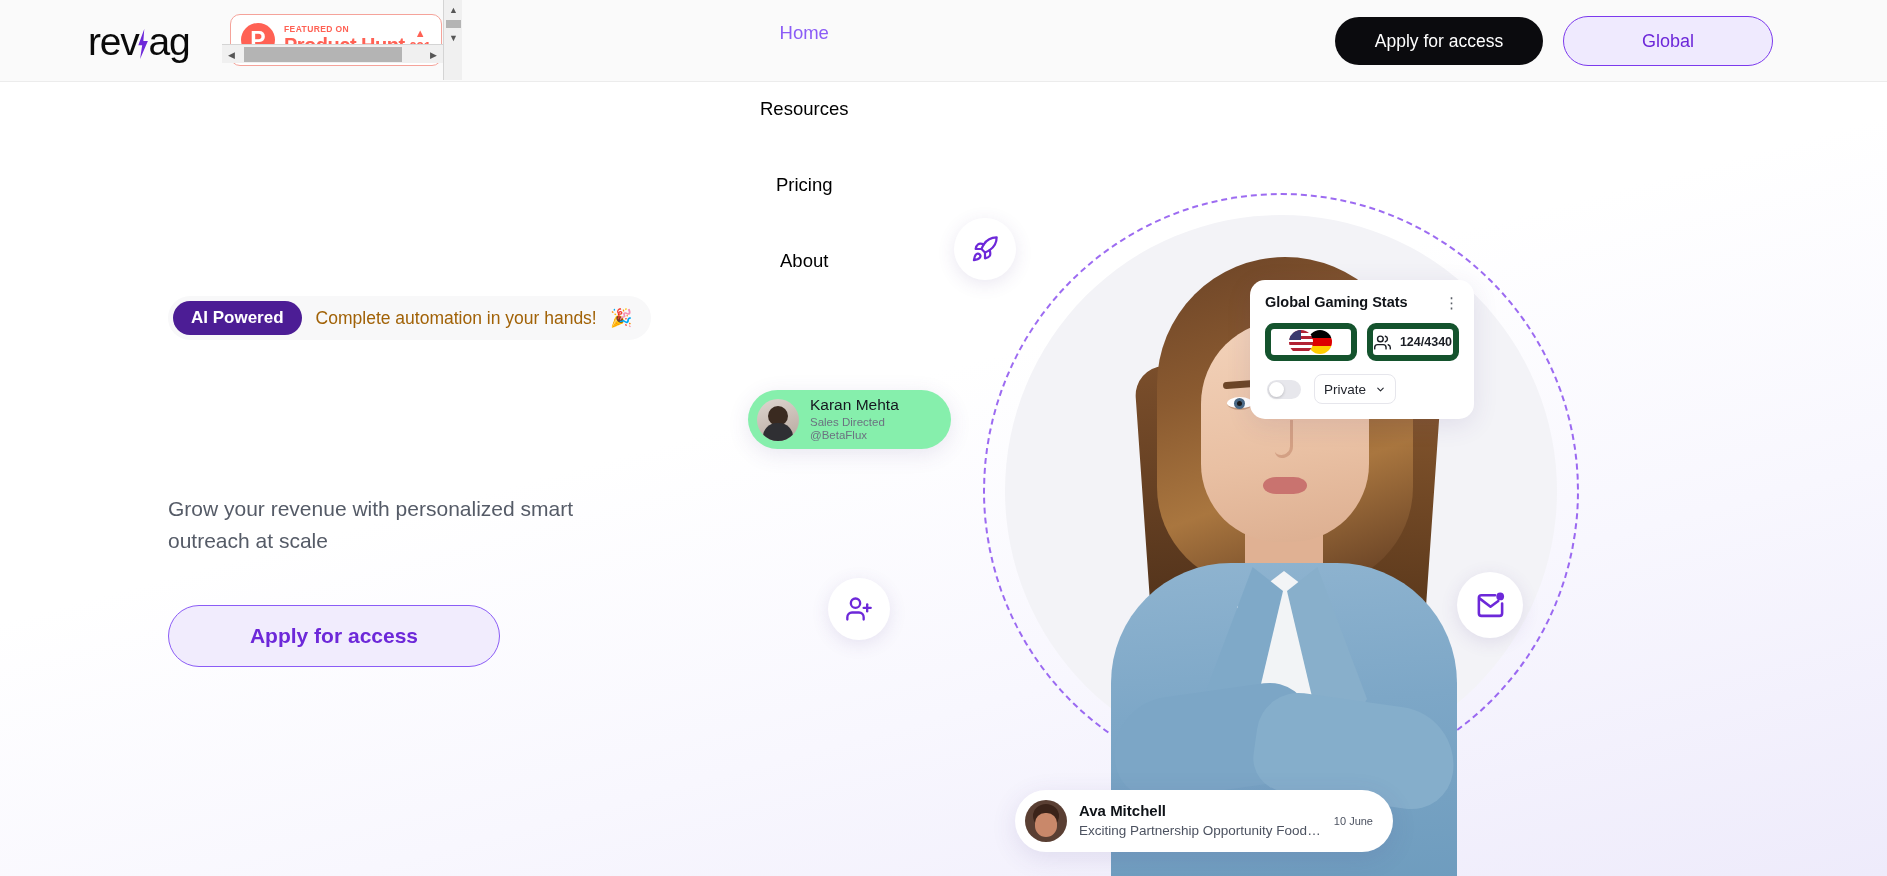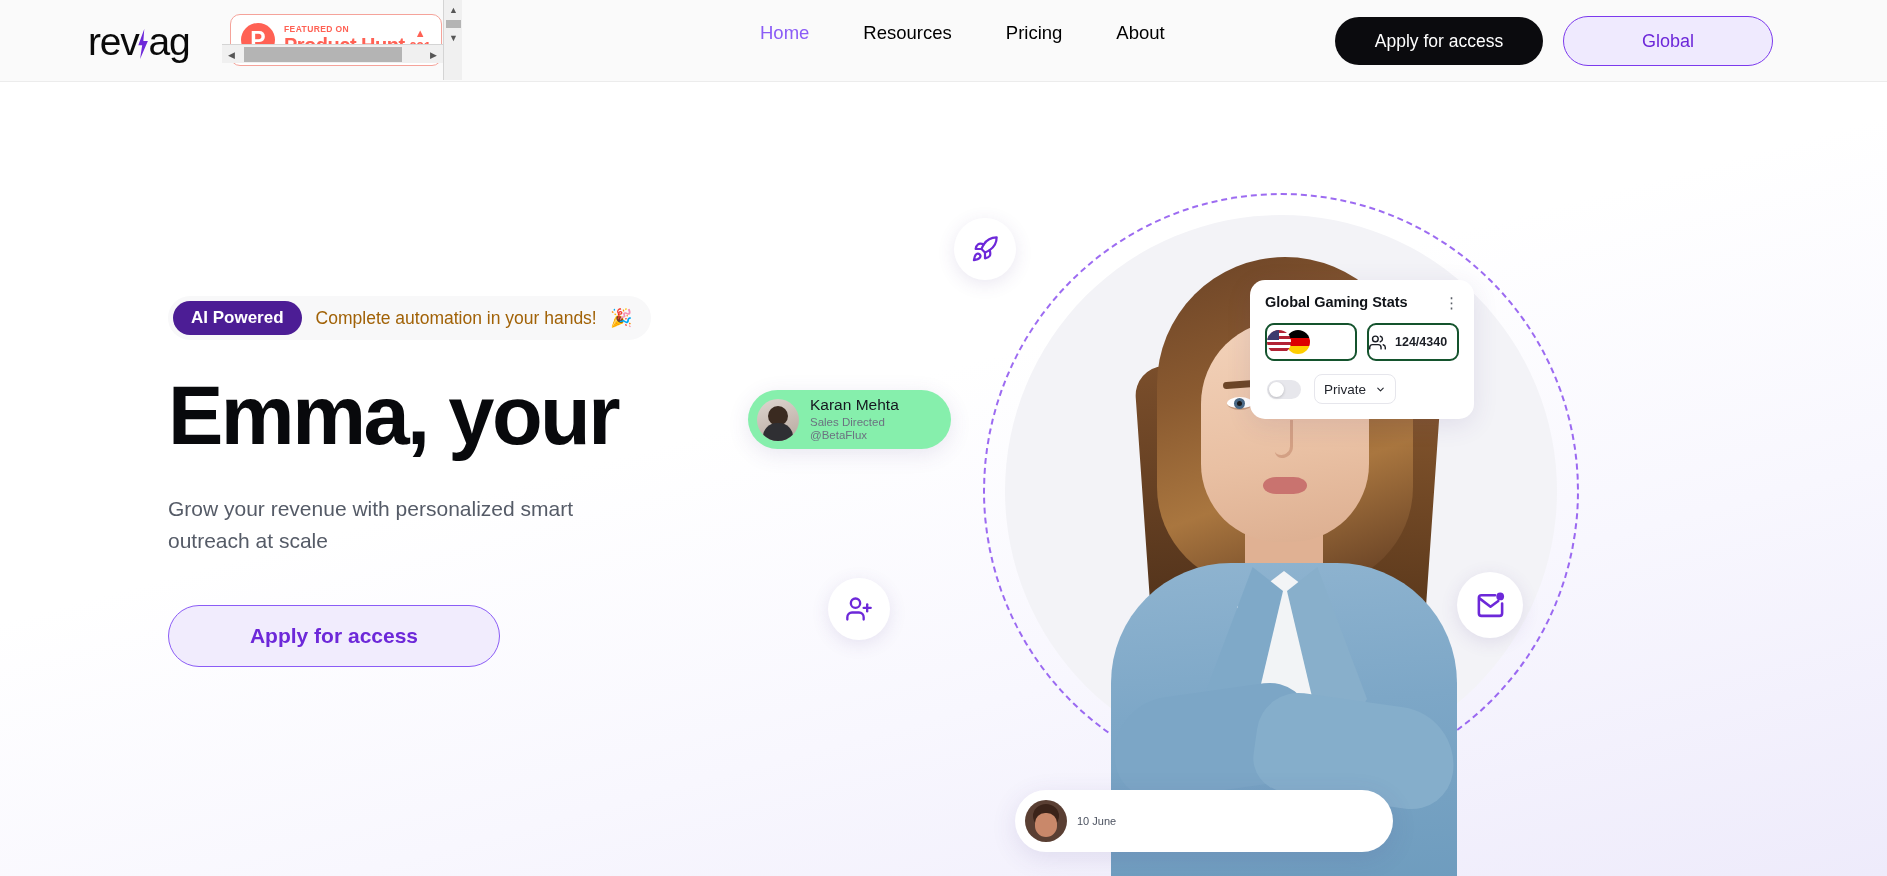--- a/index.html
+++ b/index.html
@@ -146,20 +146,21 @@
     width: 158px; height: 15px; background: #b4b4b4;
   }
 
   .nav {
     position: absolute;
     left: 760px;
     top: 22px;
     display: flex;
     gap: 54px;
     align-items: center;
+    flex-direction: column;
   }
   .nav a {
     font-size: 18.5px;
     color: #000000;
     text-decoration: none;
     white-space: nowrap;
   }
   .nav a.active { color: #8b5cf6; }
 
   .btn-apply-top {
@@ -476,23 +477,23 @@
   }
   .cs-head {
     display: flex; align-items: center; justify-content: space-between;
   }
   .cs-title { font-size: 14.5px; font-weight: 700; color: #101318; }
   .cs-dots { color: #5b6068; font-size: 15px; line-height: 0.6; letter-spacing: 0; }
   .cs-row { display: flex; gap: 10px; margin-top: 13px; }
   .cs-box {
     flex: 1;
     height: 38px;
-    border: 2px solid #14532d;
+    border: 6px solid #14532d;
     border-radius: 9px;
-    display: flex; align-items: center; 
+    display: flex; align-items: center; justify-content: center;
     gap: 9px;
   }
   .flags { position: relative; width: 44px; height: 24px; }
   .flag {
     position: absolute; top: 0;
     width: 24px; height: 24px; border-radius: 50%; overflow: hidden;
   }
   .flag-us { left: 0; z-index: 2; }
   .flag-us .stripes {
     position: absolute; inset: 0;
@@ -607,21 +608,21 @@
 
 <div class="hero-left">
 
   <div class="pill-row">
     <span class="pill-badge">AI Powered</span>
     <span class="pill-text">Complete automation in your hands!</span>
     <span class="pill-emoji">🎉</span>
   </div>
 
   <h1 class="headline">
-    <span>Emma, your</span><br>
+    <br>
   </h1>
 
   <p class="subtext">Grow your revenue with personalized smart outreach at scale</p>
 
   <button class="btn-apply-hero">Apply for access</button>
 </div>
 
 <div class="hero-right">
 
   <div class="circle-bg"></div>
@@ -718,16 +719,20 @@
         <span>Private</span>
         <svg width="11" height="11" viewBox="0 0 24 24" fill="none" stroke="#23262d" stroke-width="2.4" stroke-linecap="round" stroke-linejoin="round">
           <polyline points="6,9 12,15 18,9"></polyline>
         </svg>
       </div>
     </div>
   </div>
 
   <div class="card-email">
     <div class="avatar av-ava"></div>
+    <div class="ce-txt">
+      <div class="ce-nm">Ava Mitchell</div>
+      <div class="ce-sub">Exciting Partnership Opportunity FoodT…</div>
+    </div>
     <div class="ce-date">10 June</div>
   </div>
 
 </div>
 
 </body></html>

